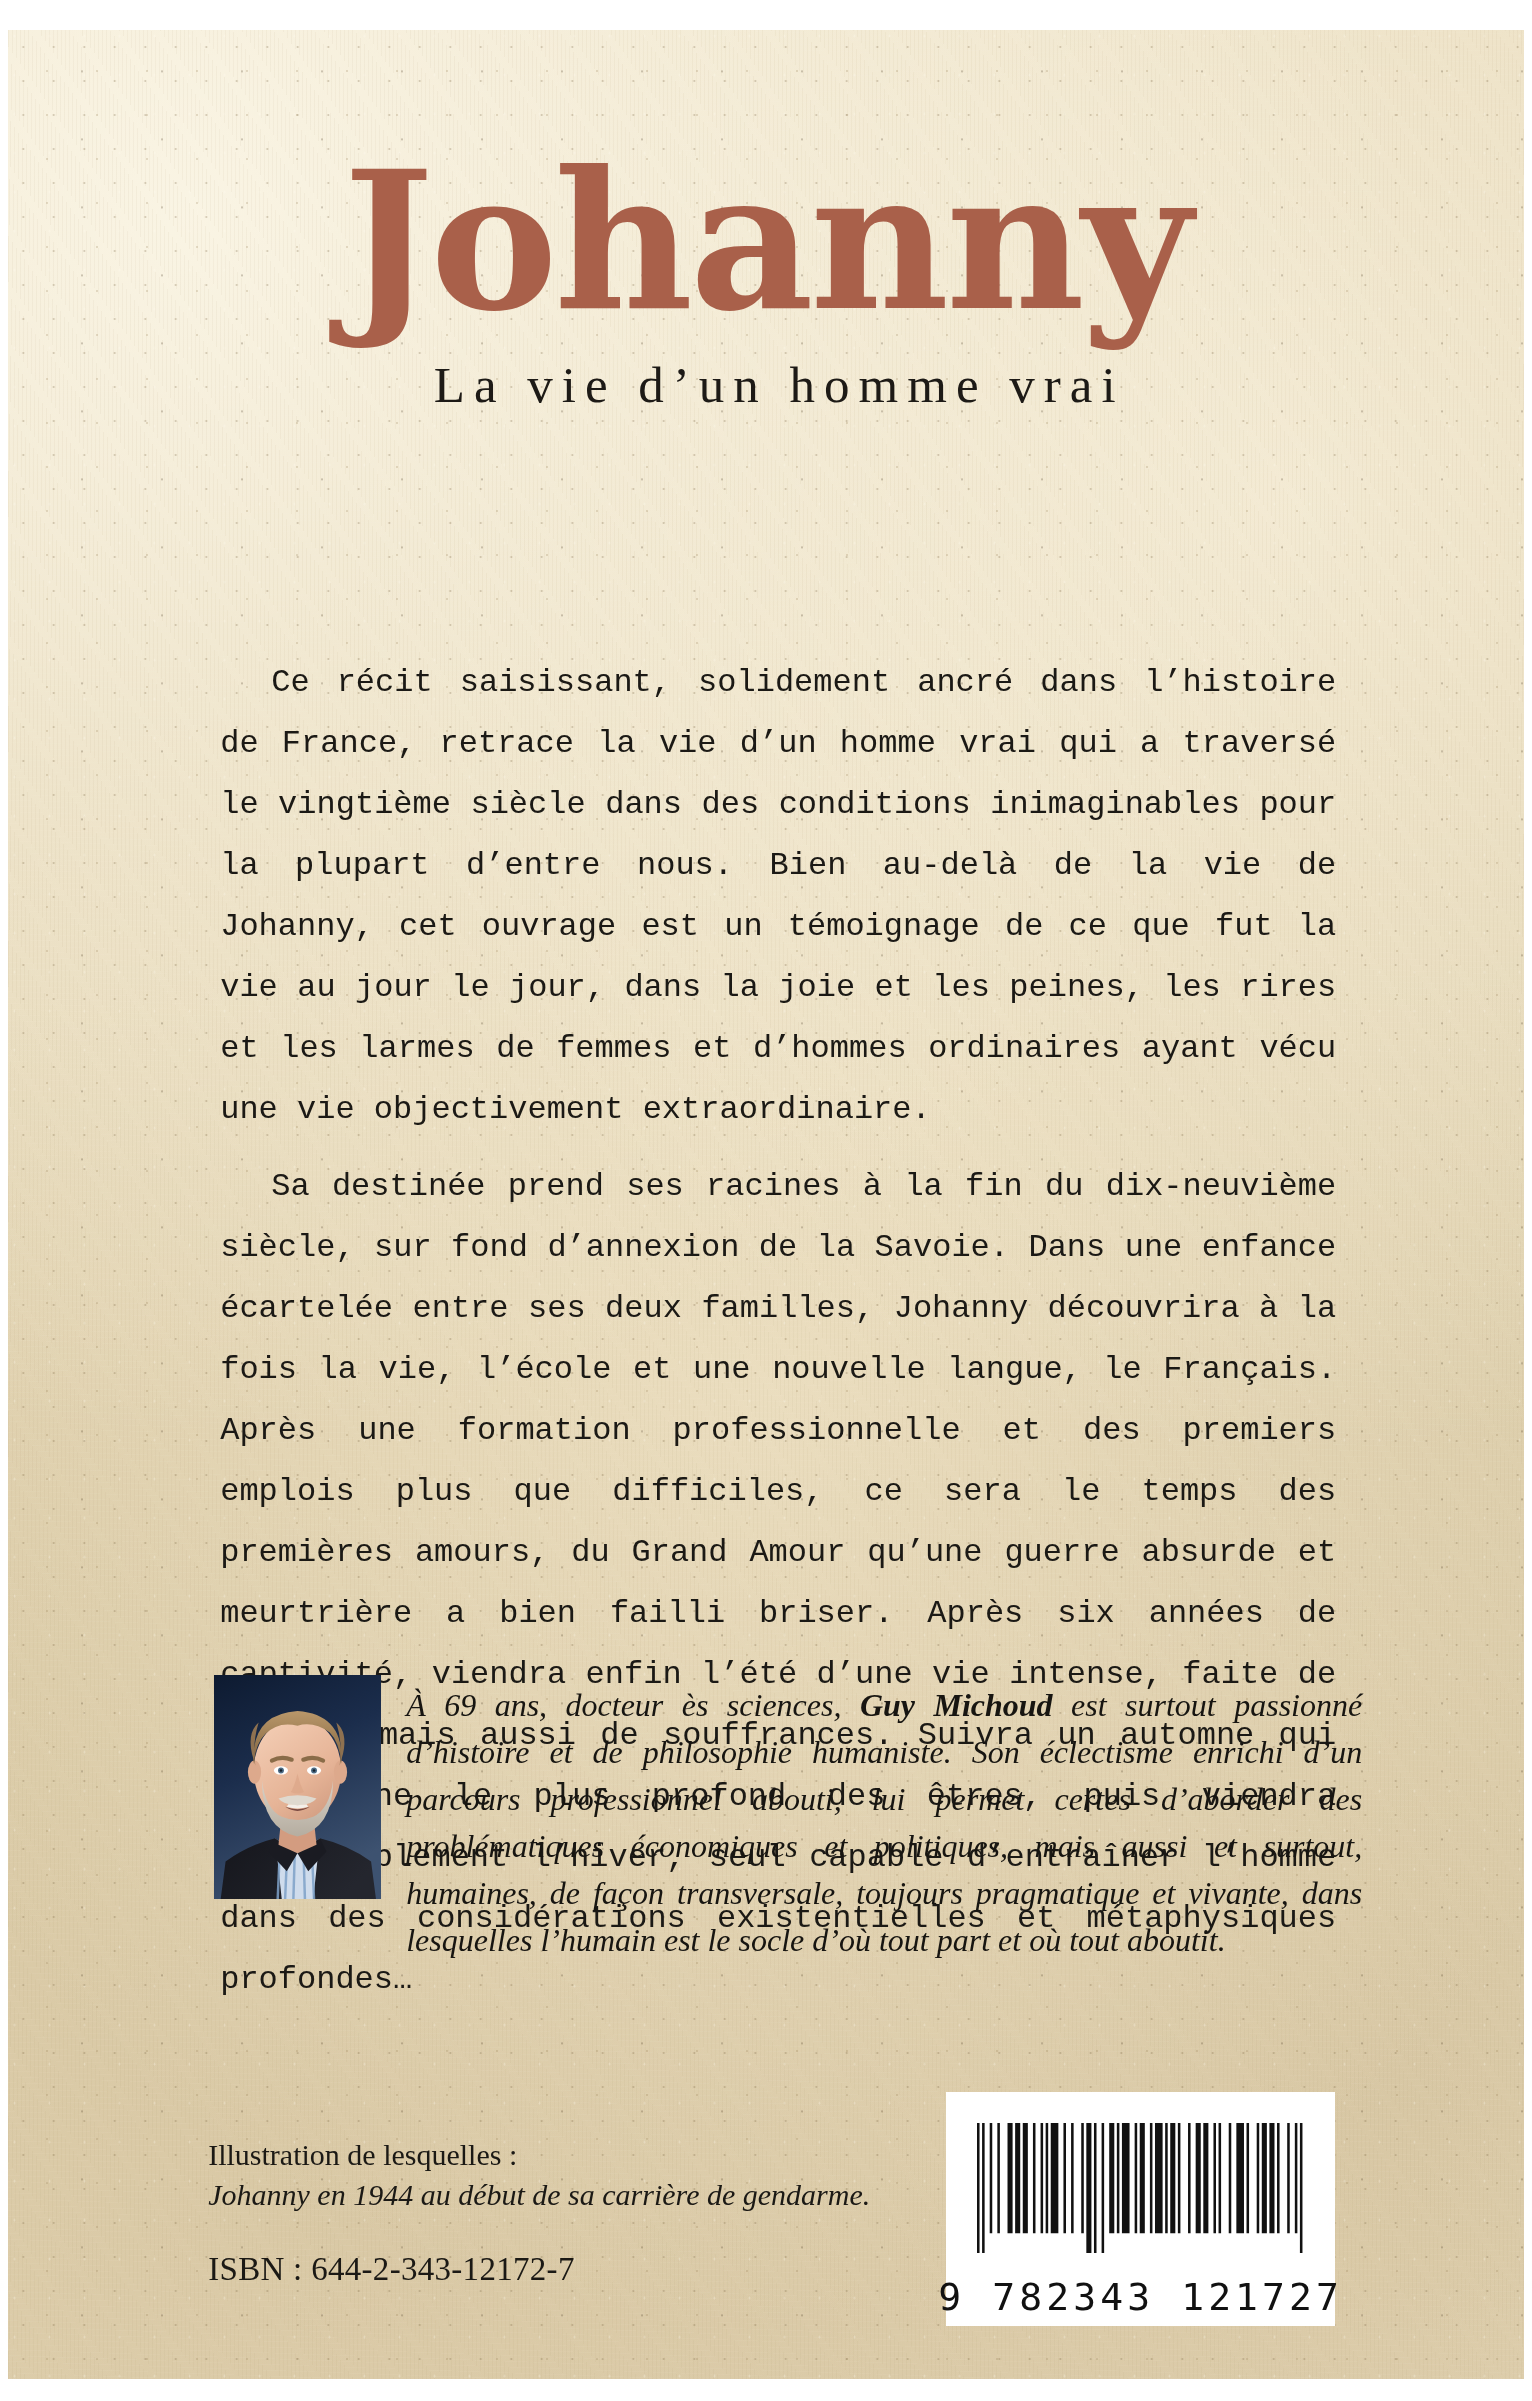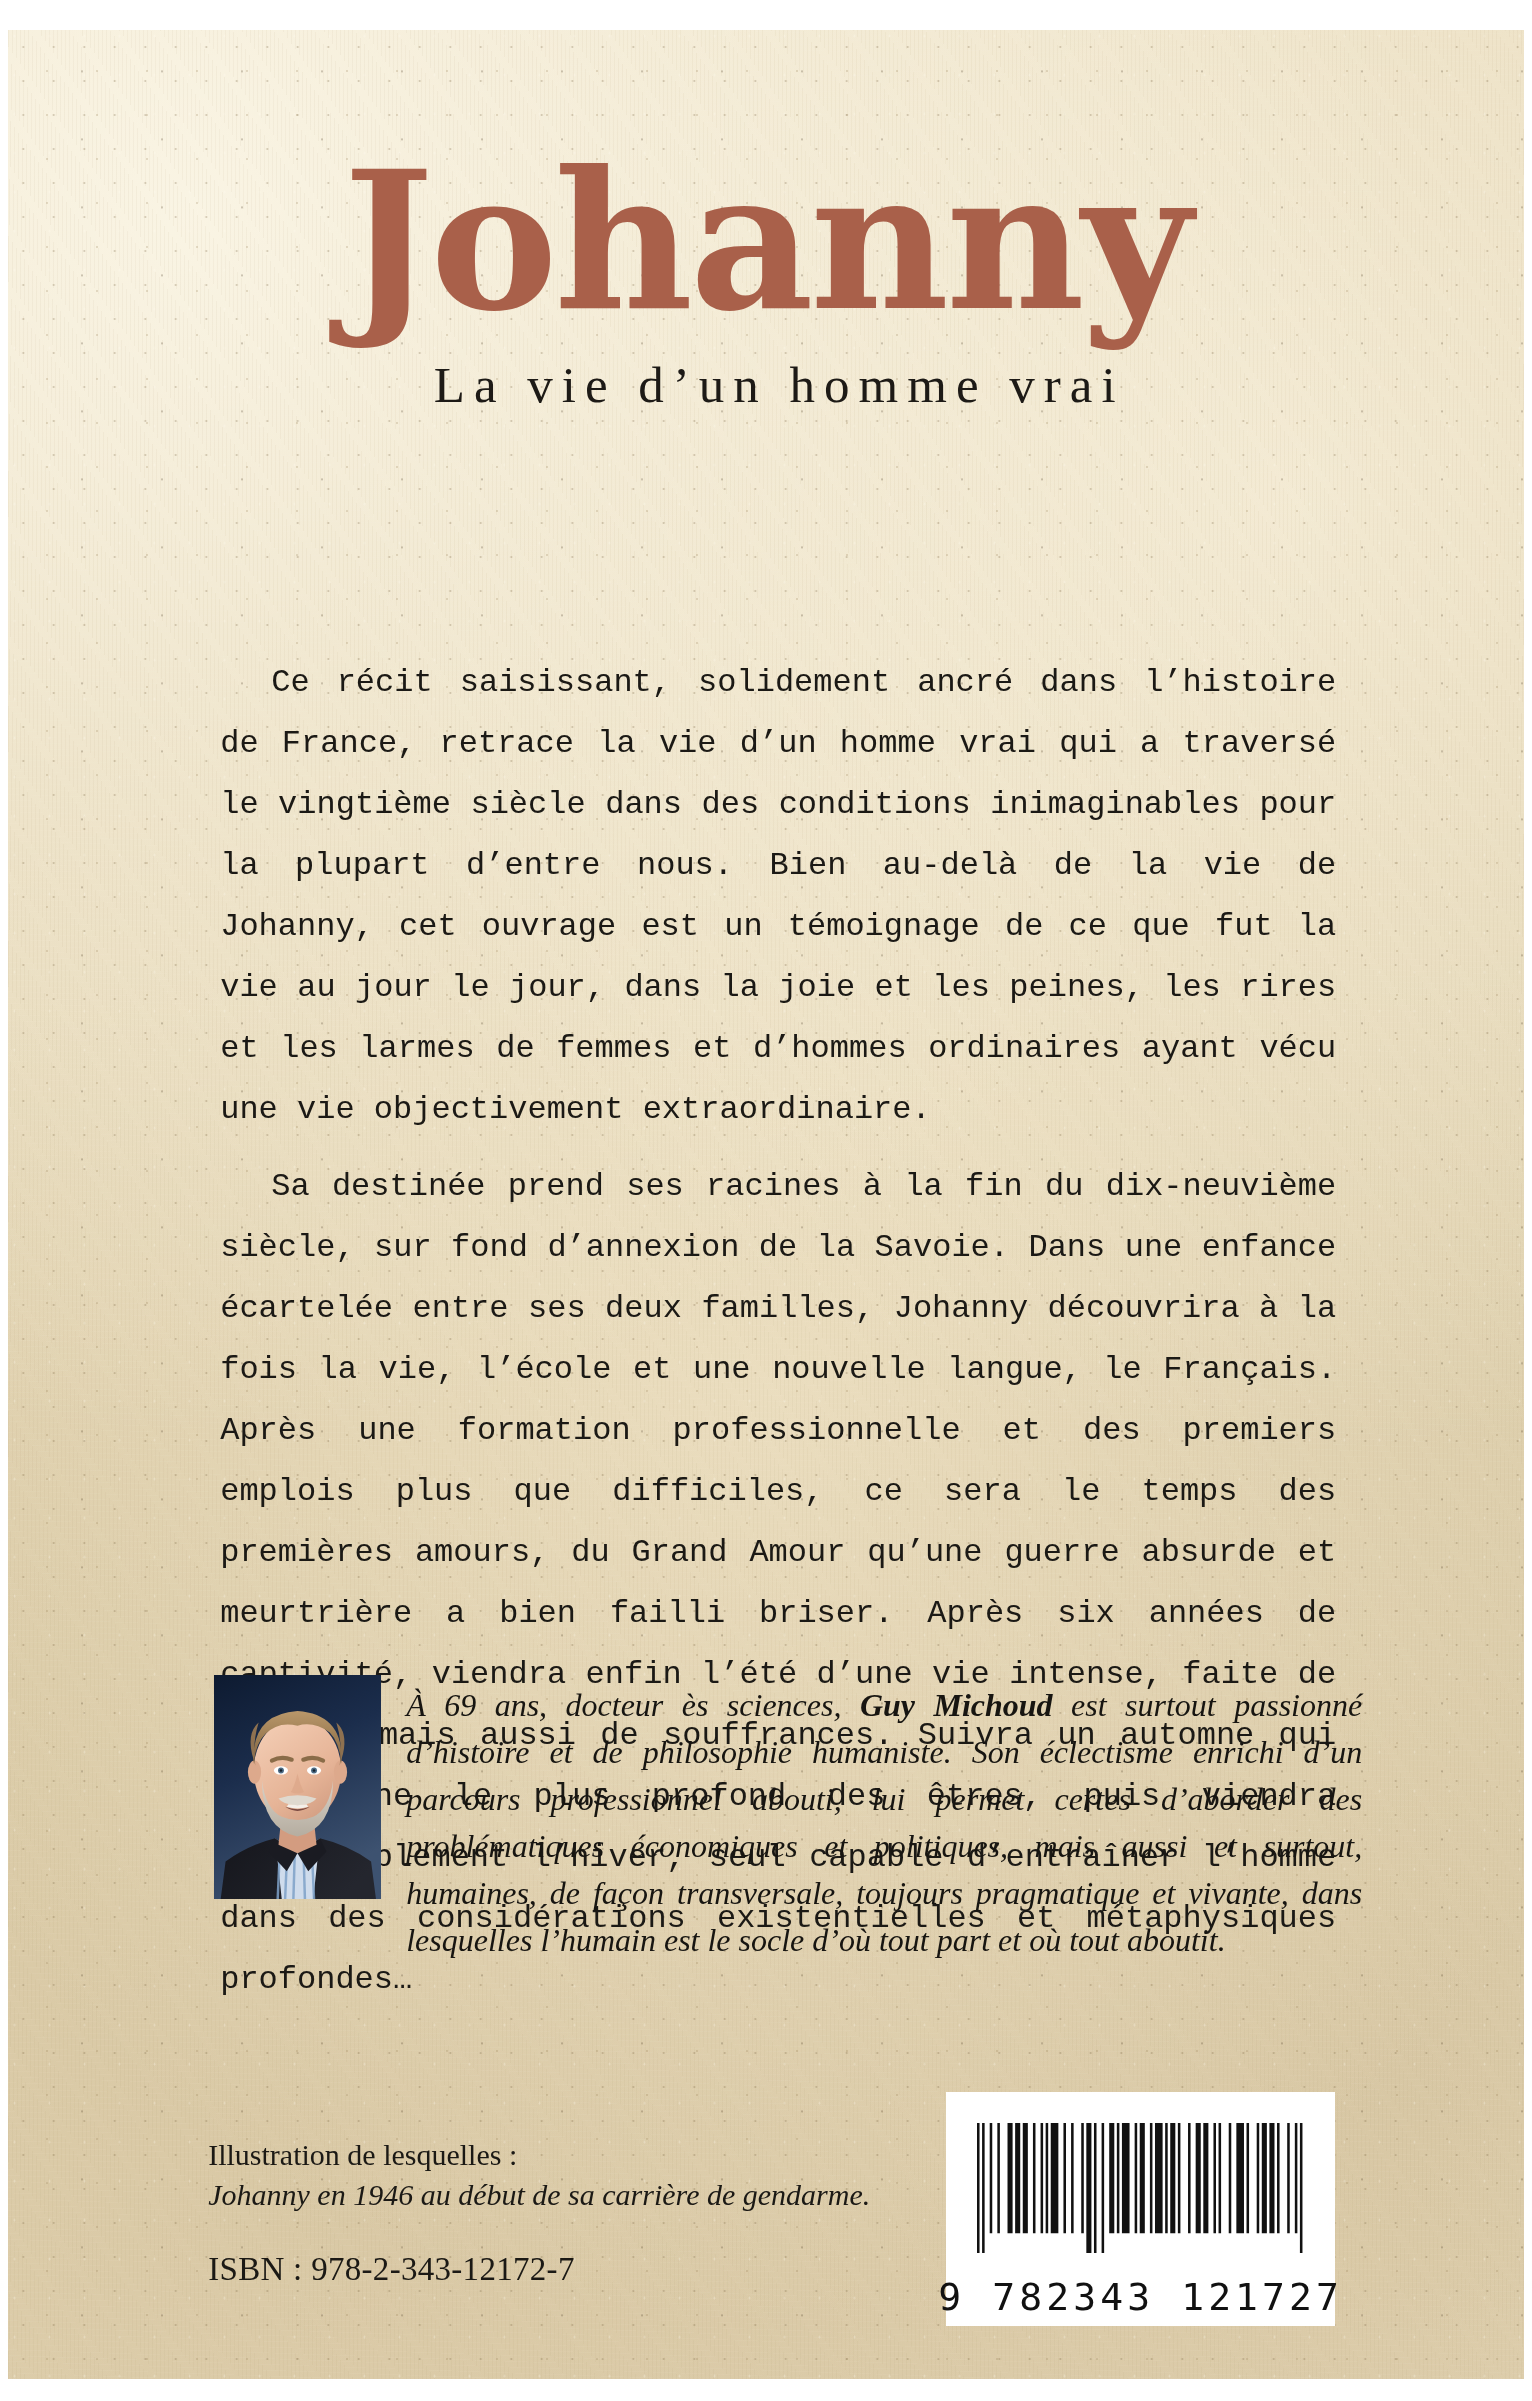--- a/index.html
+++ b/index.html
@@ -287,22 +287,22 @@
             <path d="M86 160 Q101 170 116 160 Q101 166 86 160 Z" fill="#7a4a42"></path>
             <path d="M88 160 Q101 164 114 160 L112 157 Q101 159 90 157 Z" fill="#f4efe9"></path>
           </svg>
         </div>
 
         <p id="author-bio"><span>À 69 ans, docteur ès sciences, </span><span class="name">Guy Michoud</span><span> est surtout passionné d’histoire et de philosophie humaniste. Son éclectisme enrichi d’un parcours professionnel abouti, lui permet certes d’aborder des problématiques économiques et politiques, mais aussi et surtout, humaines, de façon transversale, toujours pragmatique et vivante, dans lesquelles l’humain est le socle d’où tout part et où tout aboutit.</span></p>
       </div>
 
       <div id="colophon">
         <div id="cover-credit-label">Illustration de lesquelles :</div>
-        <div id="cover-credit-caption">Johanny en 1946 au début de sa carrière de gendarme.</div>
-        <div id="isbn">ISBN : 978-2-343-12172-7</div>
+        <div id="cover-credit-caption">Johanny en 1944 au début de sa carrière de gendarme.</div>
+        <div id="isbn">ISBN : 644-2-343-12172-7</div>
       </div>
 
       <div id="barcode-box">
         <svg id="barcode-bars" viewBox="0 0 400 158" preserveAspectRatio="none" aria-hidden="true">
             <rect x="0.00" y="0" width="3.10" height="158" fill="#111111"></rect>
             <rect x="6.20" y="0" width="3.10" height="158" fill="#111111"></rect>
             <rect x="15.50" y="0" width="3.10" height="134" fill="#111111"></rect>
             <rect x="24.81" y="0" width="3.10" height="134" fill="#111111"></rect>
             <rect x="37.21" y="0" width="6.20" height="134" fill="#111111"></rect>
             <rect x="46.51" y="0" width="6.20" height="134" fill="#111111"></rect>

